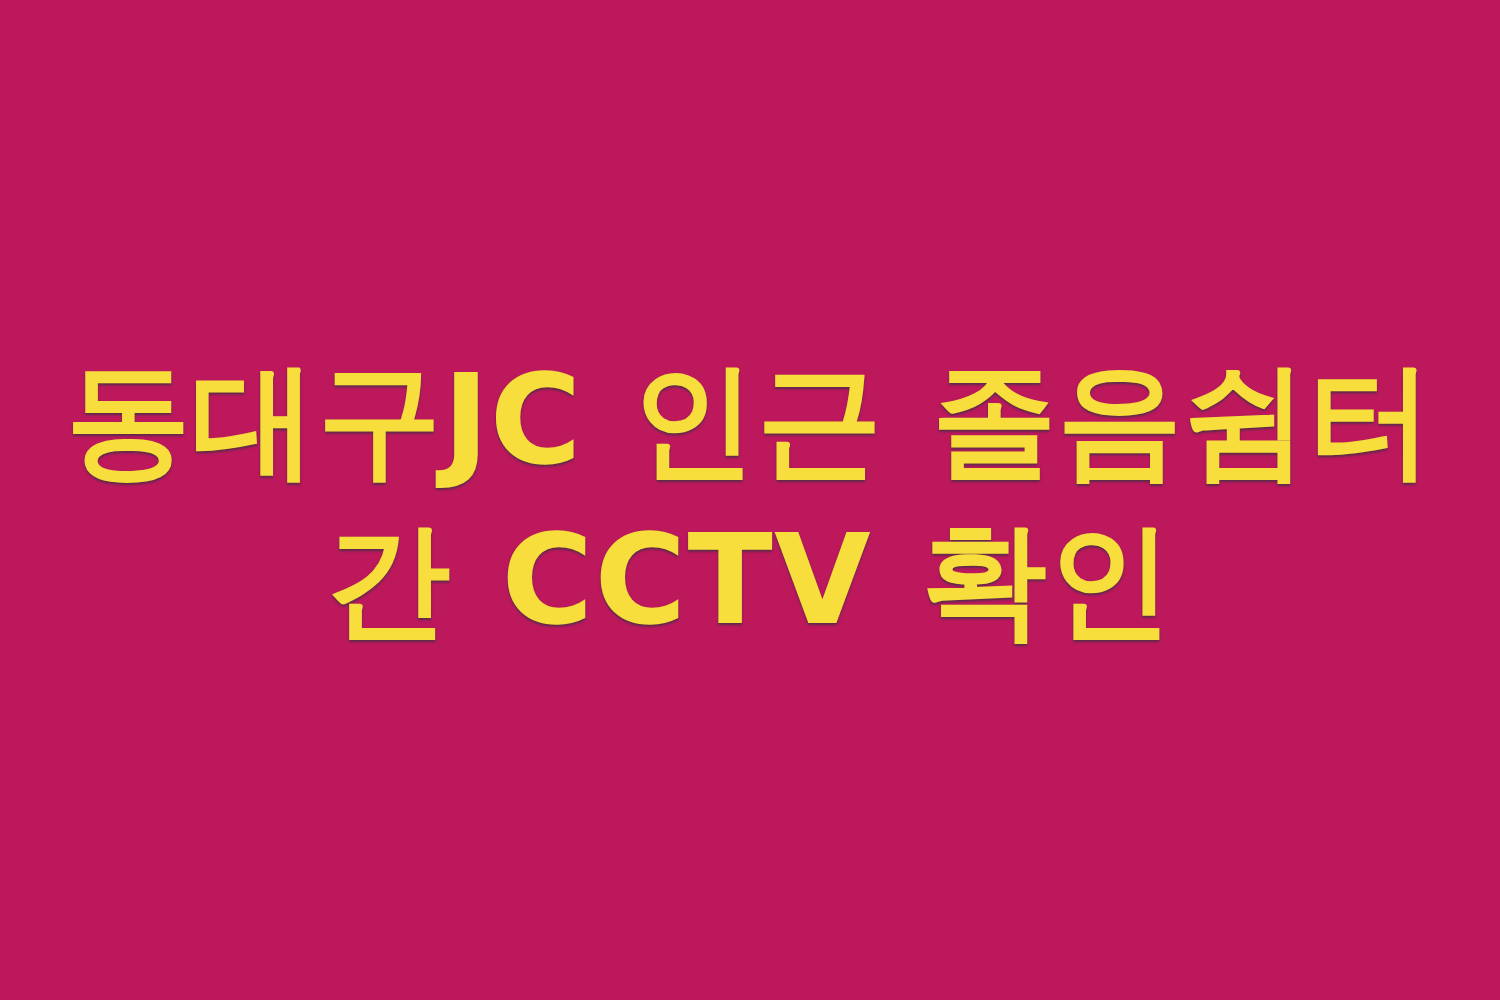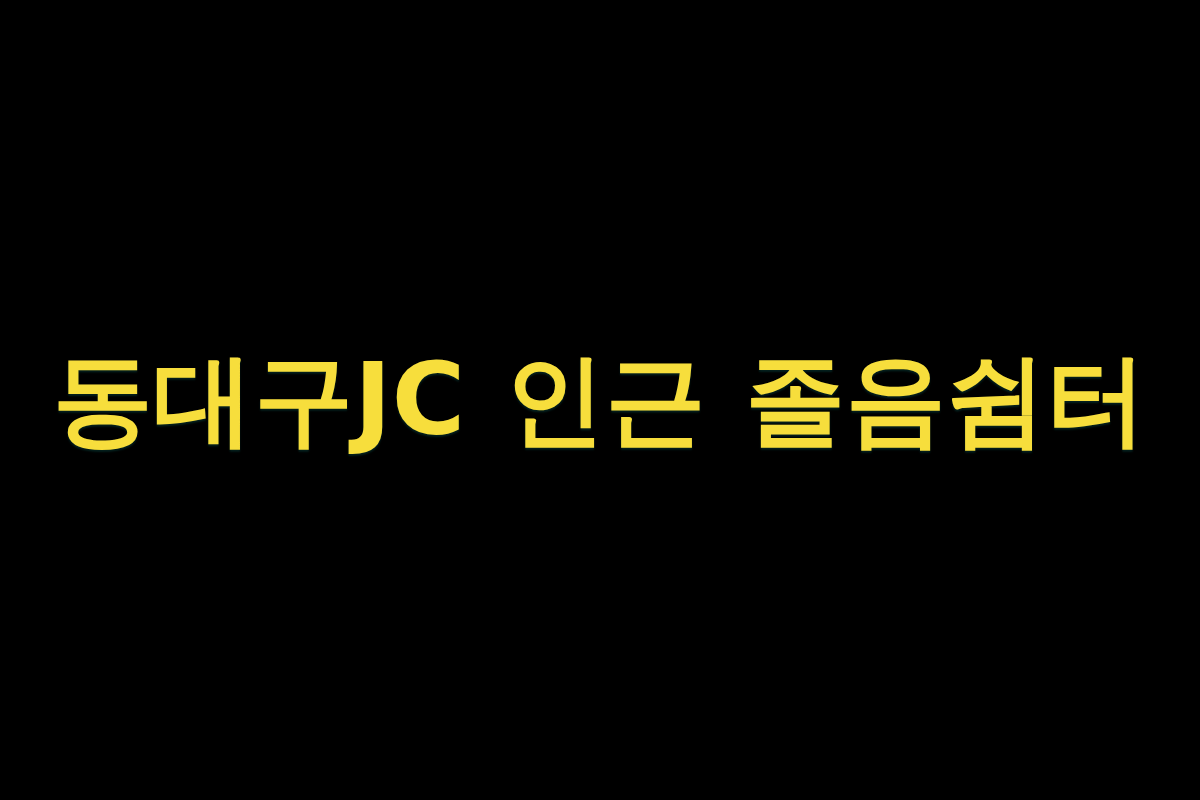--- a/index.html
+++ b/index.html
@@ -49,19 +49,20 @@
   }
 
   
   #headline .line-3 {
     letter-spacing: 1px;
   }
 </style>
 </head>
 <body>
 
-<div id="poster" style="background: #000000;">
+<div id="poster" style="background: #be185d;">
 
   <h1 id="headline" style="color: rgb(247, 222, 60); text-align: center;">
     <span class="line line-1">동대구JC 인근 졸음쉼터</span>
+    <span class="line line-3">간 CCTV 확인</span>
   </h1>
 
 </div>
 
 </body></html>

